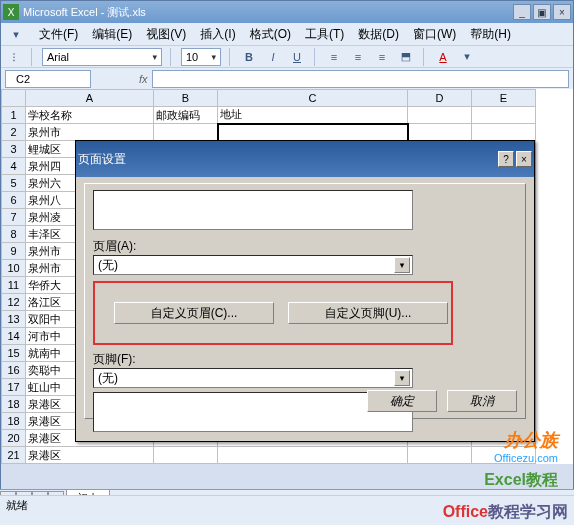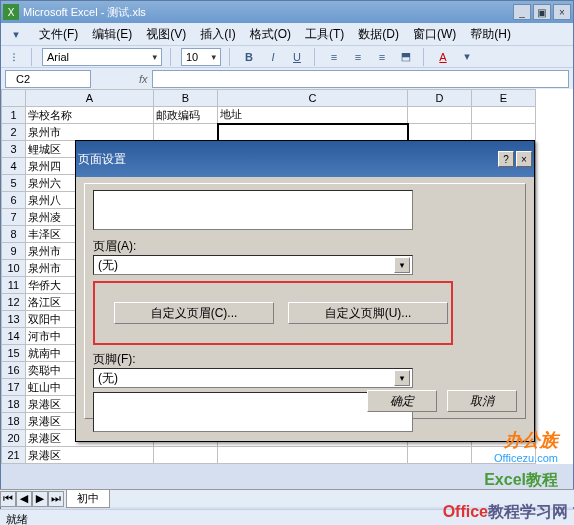--- a/index.html
+++ b/index.html
@@ -34,21 +34,21 @@
 table.sheet th { background:#e4ecf7; font-weight:normal; text-align:center; height:17px; }
 table.sheet .rh { background:#e4ecf7; text-align:center; width:24px; }
 table.sheet td { height:17px; padding:0 2px; }
 .col-h { text-align:center; }
 .selcell { border:2px solid #000 !important; }
 
 .sheet-tabs { position:absolute; bottom:18px; left:0; right:0; height:18px; background:#e4ecf7; border-top:1px solid #999; display:flex; align-items:center; font-size:11px; }
 .sheet-tabs .nav { width:16px; height:16px; border:1px solid #999; background:#e4ecf7; display:flex; align-items:center; justify-content:center; cursor:pointer; }
 .sheet-tab { padding:1px 10px; background:#fff; border:1px solid #999; margin-left:2px; cursor:pointer; }
 
-.statusbar { position:absolute; bottom:0; left:0; right:0; height:16px; background:#e4ecf7; border-top:1px solid #c3d0e4; font-size:11px; padding:2px 6px; }
+.statusbar { position:absolute; bottom:0; left:0; right:0; height:30px; background:#e4ecf7; border-top:1px solid #c3d0e4; font-size:11px; padding:2px 6px; }
 
 
 .dialog { position:absolute; left:75px; top:140px; width:460px; height:302px; background:#d4d0c8; border:1px solid #000; box-shadow:2px 2px 3px rgba(0,0,0,0.4); z-index:10; }
 .dlg-title { height:36px; background:linear-gradient(#2a5a9a,#4a7ab8); display:flex; align-items:center; justify-content:space-between; padding:0 2px; color:#fff; font-size:12px; }
 .dlg-title .dlg-btns { display:flex; gap:2px; }
 .dlg-cbtn { width:16px; height:16px; background:#d4d0c8; border:1px solid #fff; border-bottom-color:#666; border-right-color:#666; color:#000; display:flex; align-items:center; justify-content:center; font-size:10px; cursor:pointer; }
 
 .dlg-body { padding:6px 8px 8px; }
 .tabs { display:flex; font-size:12px; }
 .tab { padding:3px 10px; background:#d4d0c8; border:1px solid #808080; border-bottom:none; margin-right:0; cursor:pointer; border-top:1px solid #fff; border-left:1px solid #fff; }

